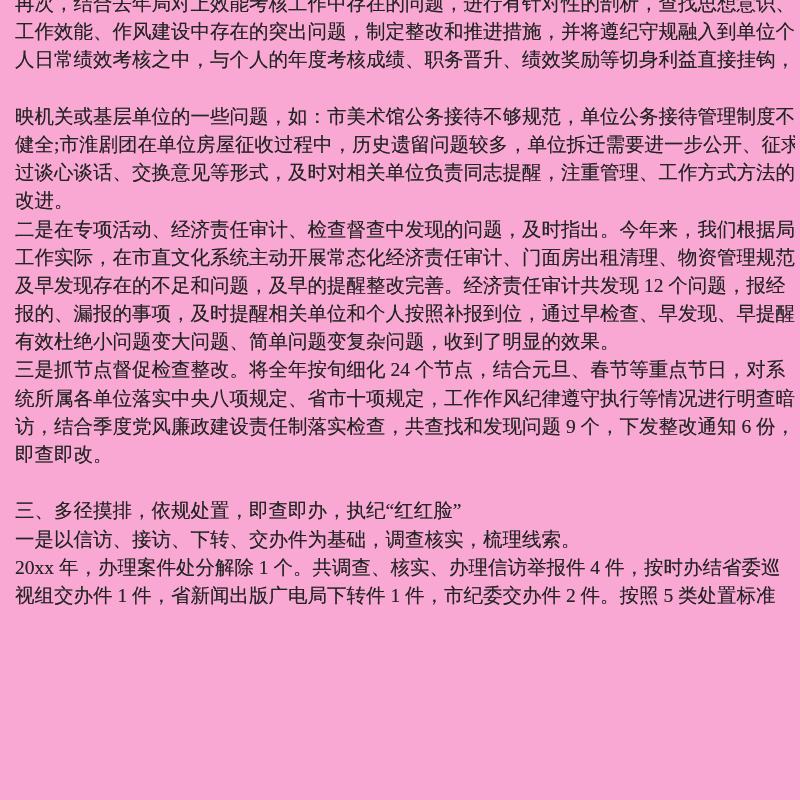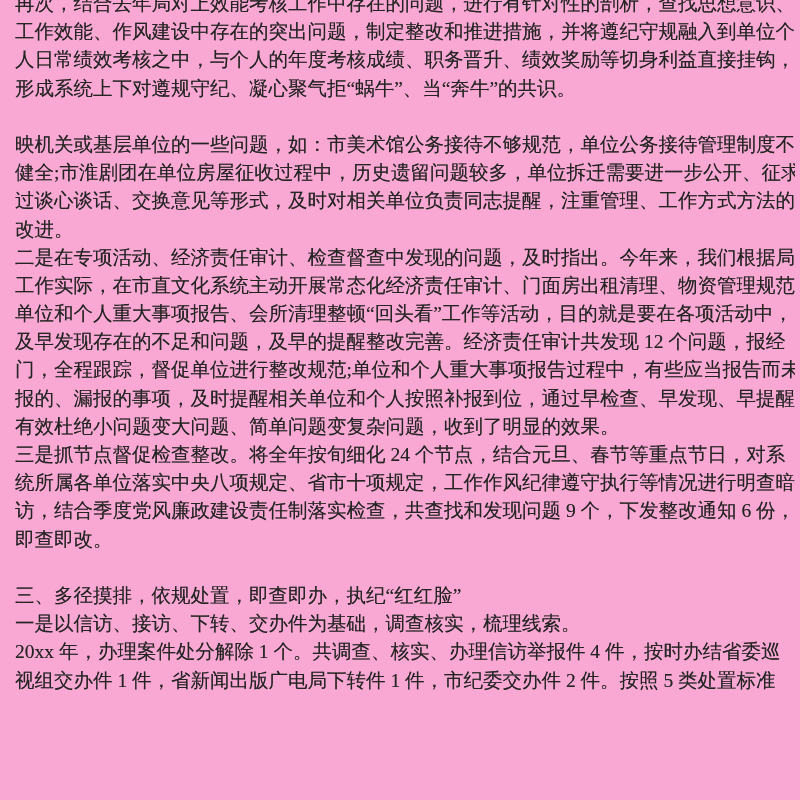--- a/index.html
+++ b/index.html
@@ -38,31 +38,28 @@
   }
 </style>
 </head>
 <body>
 
 <div class="page">
   <div class="text-flow">
       <div class="line body">再次，结合去年局对上效能考核工作中存在的问题，进行有针对性的剖析，查找思想意识、</div>
       <div class="line body">工作效能、作风建设中存在的突出问题，制定整改和推进措施，并将遵纪守规融入到单位个</div>
       <div class="line body">人日常绩效考核之中，与个人的年度考核成绩、职务晋升、绩效奖励等切身利益直接挂钩，</div>
-      <div class="line body">形成系统上下对遵规守纪、凝心聚气拒“蜗牛”、当“奔牛”的共识。</div>
       <div class="line blank"></div>
       <div class="line body">映机关或基层单位的一些问题，如：市美术馆公务接待不够规范，单位公务接待管理制度不</div>
       <div class="line body">健全;市淮剧团在单位房屋征收过程中，历史遗留问题较多，单位拆迁需要进一步公开、征求</div>
       <div class="line body">过谈心谈话、交换意见等形式，及时对相关单位负责同志提醒，注重管理、工作方式方法的</div>
       <div class="line body">改进。</div>
       <div class="line body">二是在专项活动、经济责任审计、检查督查中发现的问题，及时指出。今年来，我们根据局</div>
       <div class="line body">工作实际，在市直文化系统主动开展常态化经济责任审计、门面房出租清理、物资管理规范、</div>
-      <div class="line body">单位和个人重大事项报告、会所清理整顿“回头看”工作等活动，目的就是要在各项活动中，</div>
       <div class="line body">及早发现存在的不足和问题，及早的提醒整改完善。经济责任审计共发现 12 个问题，报经</div>
-      <div class="line body">门，全程跟踪，督促单位进行整改规范;单位和个人重大事项报告过程中，有些应当报告而未</div>
       <div class="line body">报的、漏报的事项，及时提醒相关单位和个人按照补报到位，通过早检查、早发现、早提醒，</div>
       <div class="line body">有效杜绝小问题变大问题、简单问题变复杂问题，收到了明显的效果。</div>
       <div class="line body">三是抓节点督促检查整改。将全年按旬细化 24 个节点，结合元旦、春节等重点节日，对系</div>
       <div class="line body">统所属各单位落实中央八项规定、省市十项规定，工作作风纪律遵守执行等情况进行明查暗</div>
       <div class="line body">访，结合季度党风廉政建设责任制落实检查，共查找和发现问题 9 个，下发整改通知 6 份，</div>
       <div class="line body">即查即改。</div>
       <div class="line blank"></div>
       <div class="line heading">三、多径摸排，依规处置，即查即办，执纪“红红脸”</div>
       <div class="line body">一是以信访、接访、下转、交办件为基础，调查核实，梳理线索。</div>
       <div class="line body">20xx 年，办理案件处分解除 1 个。共调查、核实、办理信访举报件 4 件，按时办结省委巡</div>

